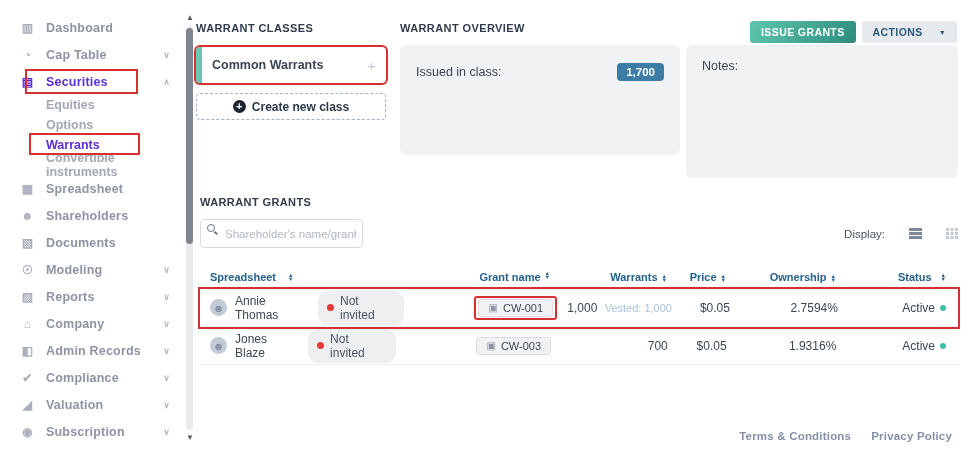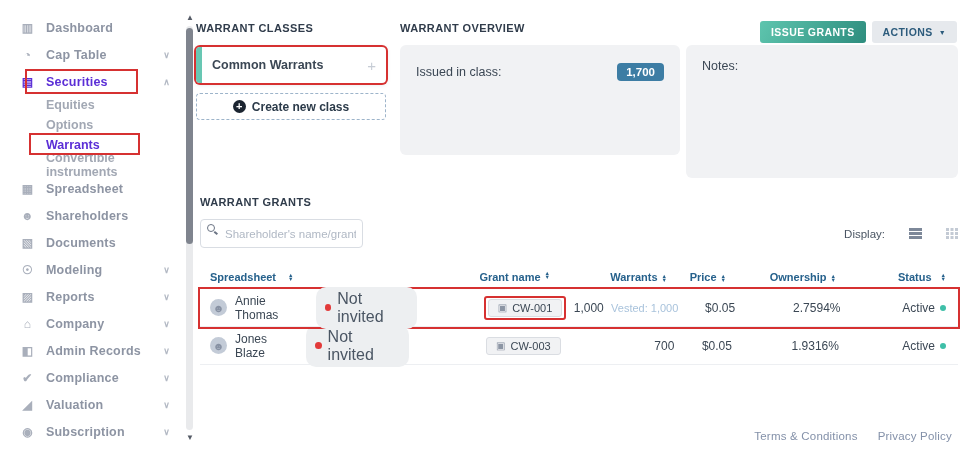--- a/index.html
+++ b/index.html
@@ -38,21 +38,21 @@
   .ov-card { margin-top:11px; height:110px; background:#f1f2f4; border-radius:6px; padding:18px 16px; }
   .ov-row { display:flex; align-items:center; justify-content:space-between; margin-bottom:14px; }
   .ov-label { font-size:12.5px; color:#3b4754; }
   .ov-badge { background:#3d7da4; color:#fff; font-size:11.5px; font-weight:700; padding:3px 9px; border-radius:4px; }
 
   .notes-card { position:absolute; left:686px; top:45px; width:272px; height:133px; background:#f1f2f4; border-radius:6px; padding:14px 16px; font-size:12.5px; color:#3b4754; }
 
   
   .topbar { position:absolute; top:21px; right:17px; display:flex; gap:6px; }
   .btn-issue { border:none; border-radius:3px; padding:5px 11px; font-size:10.5px; font-weight:700; letter-spacing:.4px; color:#fff; background:linear-gradient(120deg,#5ec5ae,#2e8d7e); cursor:pointer; font-family:inherit; }
-  .btn-actions { border:none; border-radius:3px; padding:5px 11px; font-size:10.5px; font-weight:700; letter-spacing:.4px; color:#2c5b7c; background:#e6e9ed; cursor:pointer; display:flex; align-items:center; gap:6px; font-family:inherit; }
+  .btn-actions { border:none; border-radius:3px; padding:5px 11px; font-size:10.5px; font-weight:700; letter-spacing:.4px; color:#2c5b7c; background:#e6e9ed; cursor:pointer; display:flex; align-items:center; gap:16px; font-family:inherit; }
   .btn-actions .caret { font-size:7px; }
 
   
   .grants { position:absolute; left:200px; top:196px; width:758px; }
   .search-row { margin-top:11px; display:flex; align-items:center; justify-content:space-between; }
   .search-box { position:relative; width:163px; }
   .search-box input { width:100%; height:29px; border:1px solid #d9dde3; border-radius:4px; padding:0 6px 0 24px; font-size:11.5px; color:#3b4754; font-family:inherit; outline:none; }
   .search-box input::placeholder { color:#b0b8c4; }
   .mag { position:absolute; left:7px; top:5px; width:8px; height:8px; border:1.5px solid #6b7484; border-radius:50%; }
   .mag::after { content:""; position:absolute; left:6px; top:7px; width:4px; height:1.5px; background:#6b7484; transform:rotate(40deg); }
@@ -71,36 +71,36 @@
   .c-share { flex:1 1 auto; display:flex; align-items:center; gap:8px; padding-left:10px; text-align:left; }
   .c-grant { width:160px; display:flex; justify-content:flex-end; padding-right:4px; }
   .c-warr  { width:120px; text-align:right; padding-right:7px; white-space:nowrap; }
   .c-price { width:58px; text-align:right; padding-right:6px; }
   .c-own   { width:112px; text-align:right; padding-right:8px; }
   .c-stat  { width:114px; display:flex; align-items:center; justify-content:flex-end; gap:5px; padding-right:12px; }
   .thead .c-share { padding-left:10px; }
   .sort { display:inline-flex; flex-direction:column; margin-left:4px; vertical-align:middle; }
   .sort i { font-style:normal; font-size:5.5px; line-height:4px; color:#26618c; }
   .avatar { width:17px; height:17px; border-radius:50%; background:#c3cbd7; color:#8791a3; display:inline-flex; align-items:center; justify-content:center; font-size:11px; flex:0 0 auto; }
-  .pill { display:inline-flex; align-items:center; gap:6px; background:#edeff1; border-radius:10px; padding:3px 9px; font-size:16px; color:#4a5563; }
+  .pill { display:inline-flex; align-items:center; gap:6px; background:#edeff1; border-radius:10px; padding:3px 9px; font-size:12px; color:#4a5563; }
   .dot-red { width:7px; height:7px; border-radius:50%; background:#e23a3a; }
   .chip { display:inline-flex; align-items:center; gap:5px; background:#f1f2f4; border:1px solid #dadde2; border-radius:3px; padding:2px 9px; font-size:11px; color:#3b4754; }
   .chip .cicon { color:#8c95a4; font-size:10px; }
   .chip-anno { display:inline-flex; border:2px solid #d63131; border-radius:3px; padding:1px 2px; }
   .vested { color:#a9c3dc; font-size:11px; margin-left:4px; }
   .dot-teal { width:6px; height:6px; border-radius:50%; background:#3fbfa8; }
 
   
   .anno { position:absolute; border:2px solid #d63131; pointer-events:none; z-index:5; }
   .anno-securities { left:25px; top:69px; width:113px; height:25px; }
   .anno-warrants { left:29px; top:133px; width:111px; height:22px; }
 
   
   .footer { position:absolute; right:22px; bottom:11px; display:flex; gap:20px; }
-  .footer a { font-size:11.5px; font-weight:400; color:#8491a9; text-decoration:none; letter-spacing:.2px; cursor:pointer; }
+  .footer a { font-size:11.5px; font-weight:700; color:#8491a9; text-decoration:none; letter-spacing:.2px; cursor:pointer; }
 </style>
 </head>
 <body>
 
 <div class="app">
 
   <aside class="sidebar">
     <div class="nav-item">
       <span class="nicon">▥</span>
       <span>Dashboard</span>

